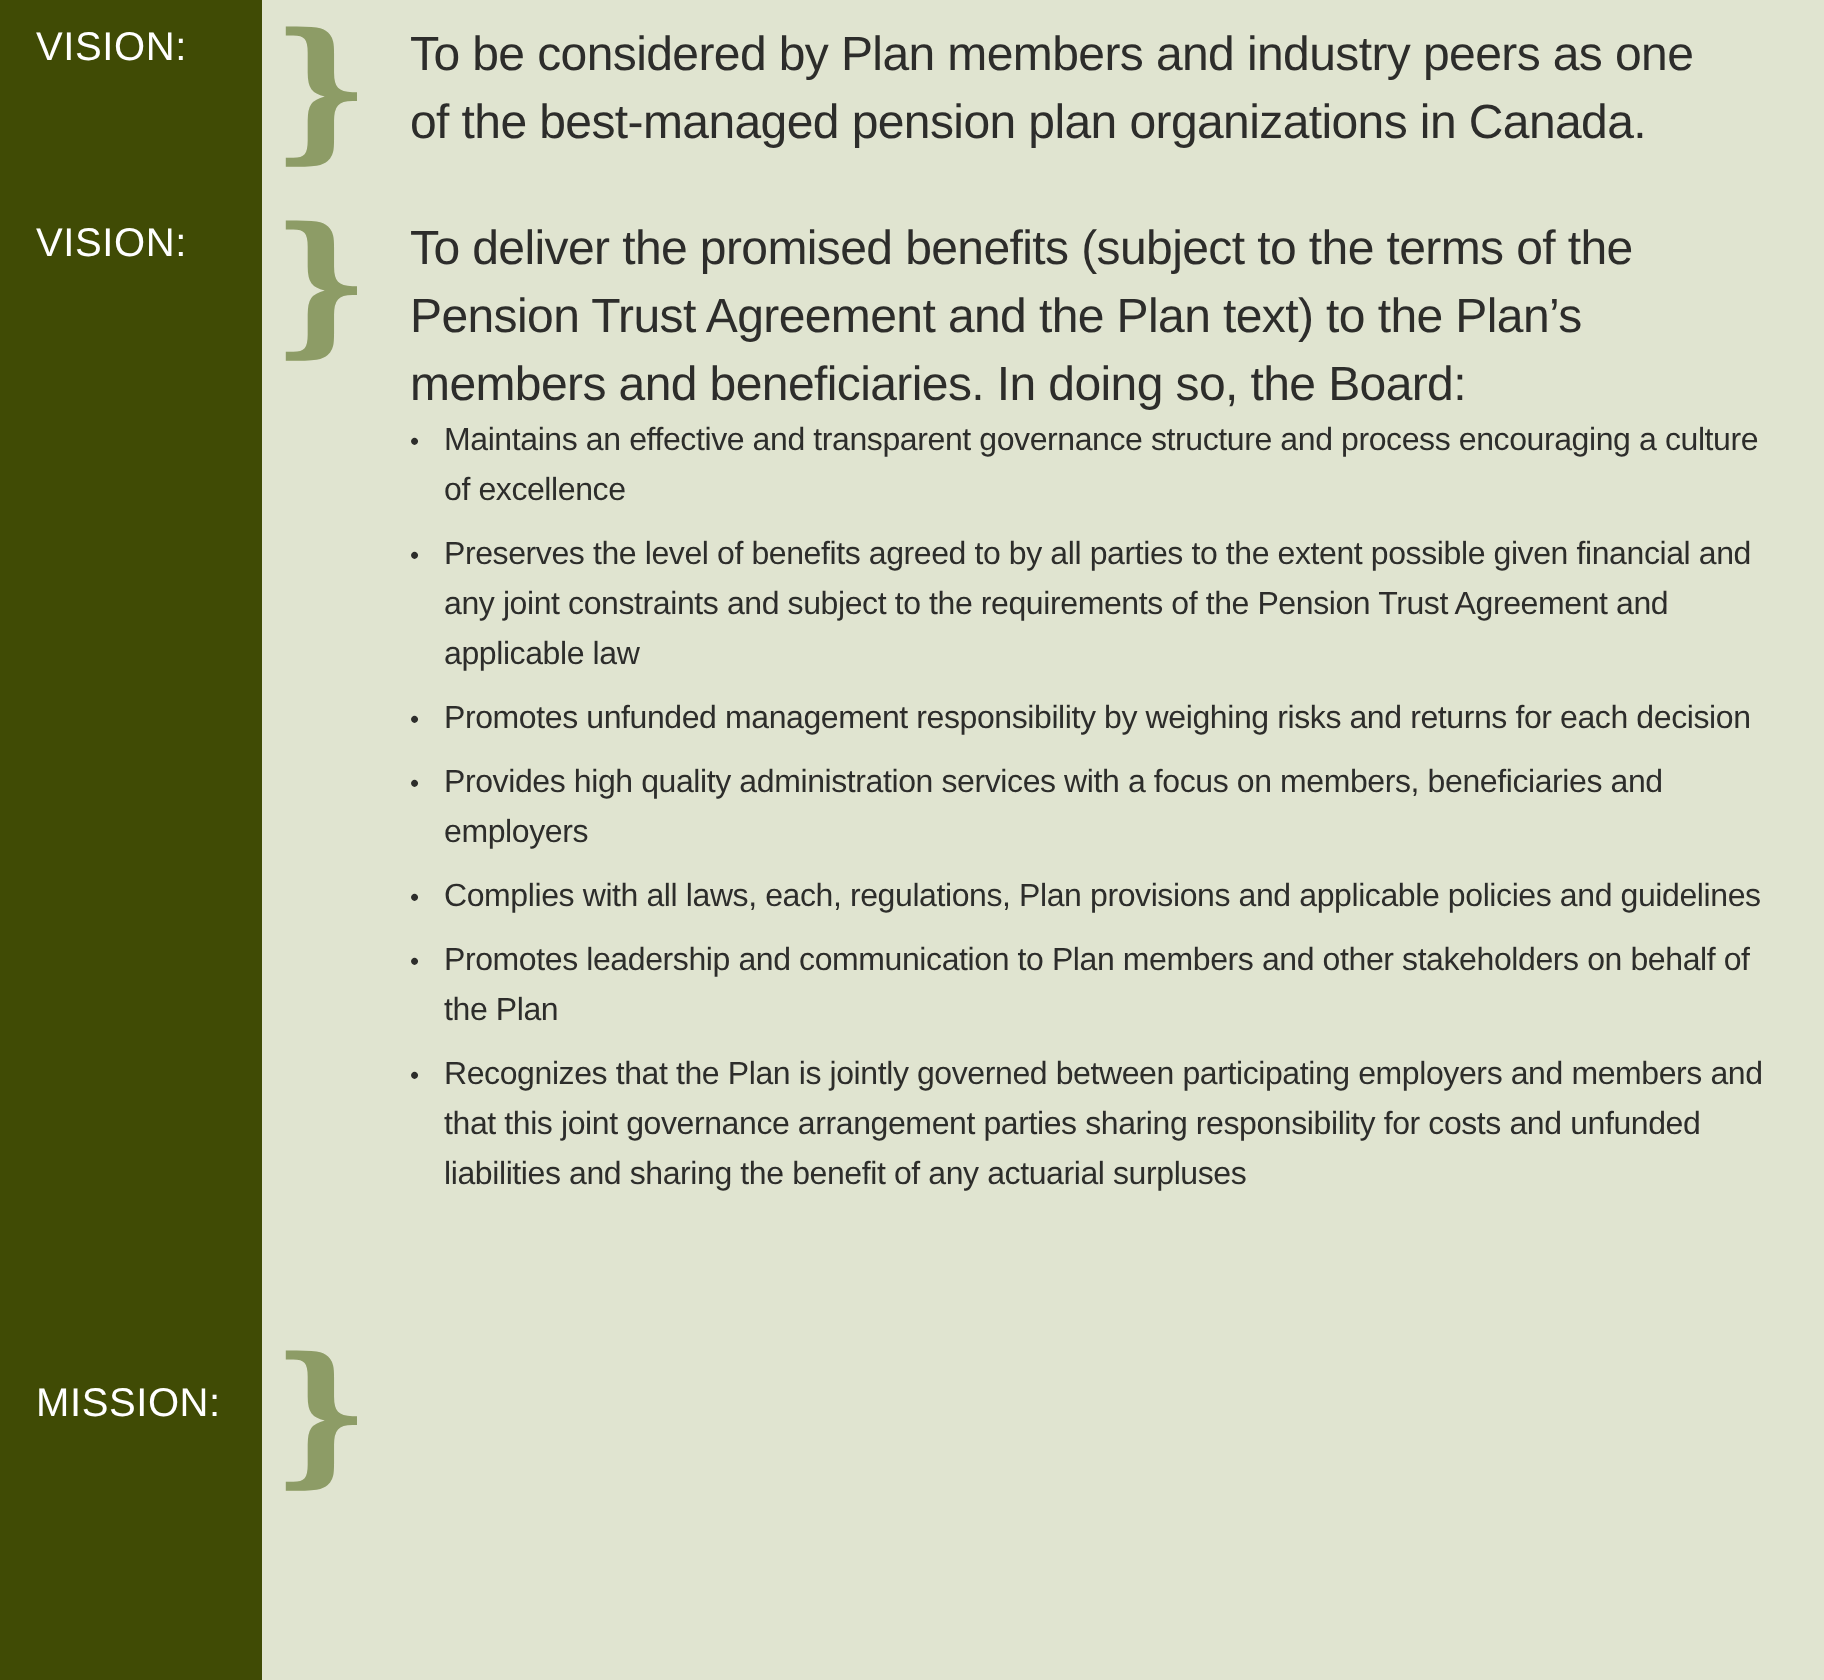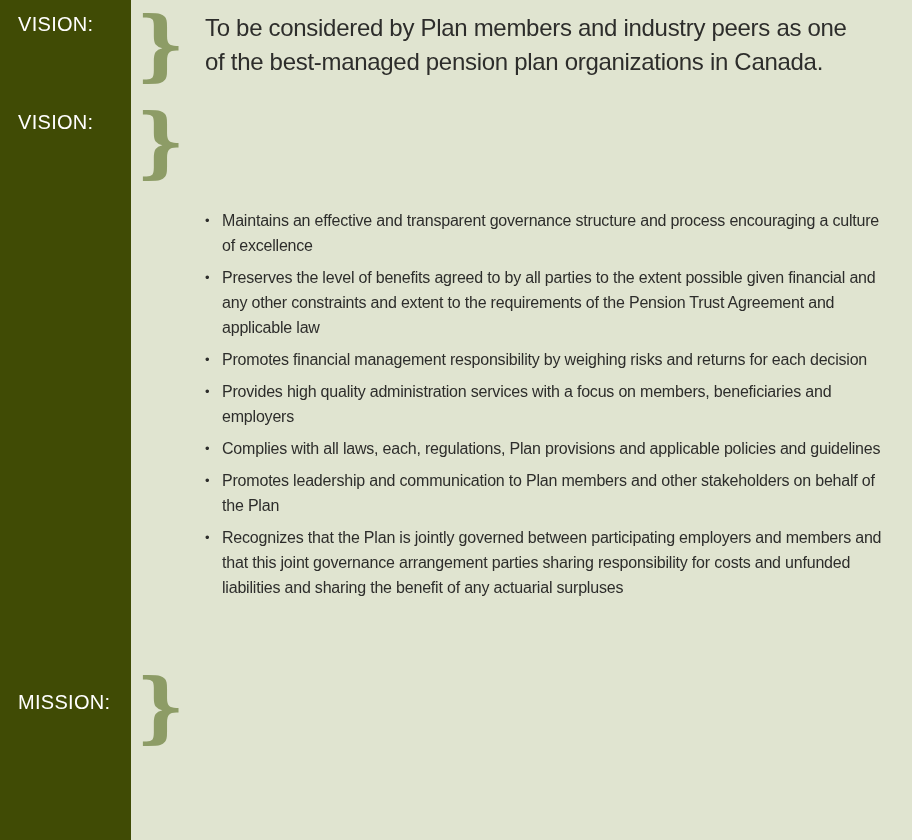--- a/index.html
+++ b/index.html
@@ -95,36 +95,37 @@
   <div class="side-label label-vision">VISION:</div>
   <div class="side-label label-mission">VISION:</div>
   <div class="side-label label-values">MISSION:</div>
 
   <div class="brace brace-vision">}</div>
   <div class="brace brace-mission">}</div>
   <div class="brace brace-values">}</div>
 
   <div class="para vision-text">To be considered by Plan members and industry peers as one of the best-managed pension plan organizations in Canada.</div>
 
+  <div class="para mission-text">To deliver the promised benefits (subject to the terms of the Pension Trust Agreement and the Plan text) to the Plan’s members and beneficiaries. In doing so, the Board:</div>
 
   <ul class="bullets">
 
       <li class="bullet-item">
         <span class="bullet-dot">•</span>
         <span class="bullet-text">Maintains an effective and transparent governance structure and process encouraging a culture of excellence</span>
       </li>
 
       <li class="bullet-item">
         <span class="bullet-dot">•</span>
-        <span class="bullet-text">Preserves the level of benefits agreed to by all parties to the extent possible given financial and any other constraints and extent to the requirements of the Pension Trust Agreement and applicable law</span>
+        <span class="bullet-text">Preserves the level of benefits agreed to by all parties to the extent possible given financial and any joint constraints and subject to the requirements of the Pension Trust Agreement and applicable law</span>
       </li>
 
       <li class="bullet-item">
         <span class="bullet-dot">•</span>
-        <span class="bullet-text">Promotes financial management responsibility by weighing risks and returns for each decision</span>
+        <span class="bullet-text">Promotes unfunded management responsibility by weighing risks and returns for each decision</span>
       </li>
 
       <li class="bullet-item">
         <span class="bullet-dot">•</span>
         <span class="bullet-text">Provides high quality administration services with a focus on members, beneficiaries and employers</span>
       </li>
 
       <li class="bullet-item">
         <span class="bullet-dot">•</span>
         <span class="bullet-text">Complies with all laws, each, regulations, Plan provisions and applicable policies and guidelines</span>

